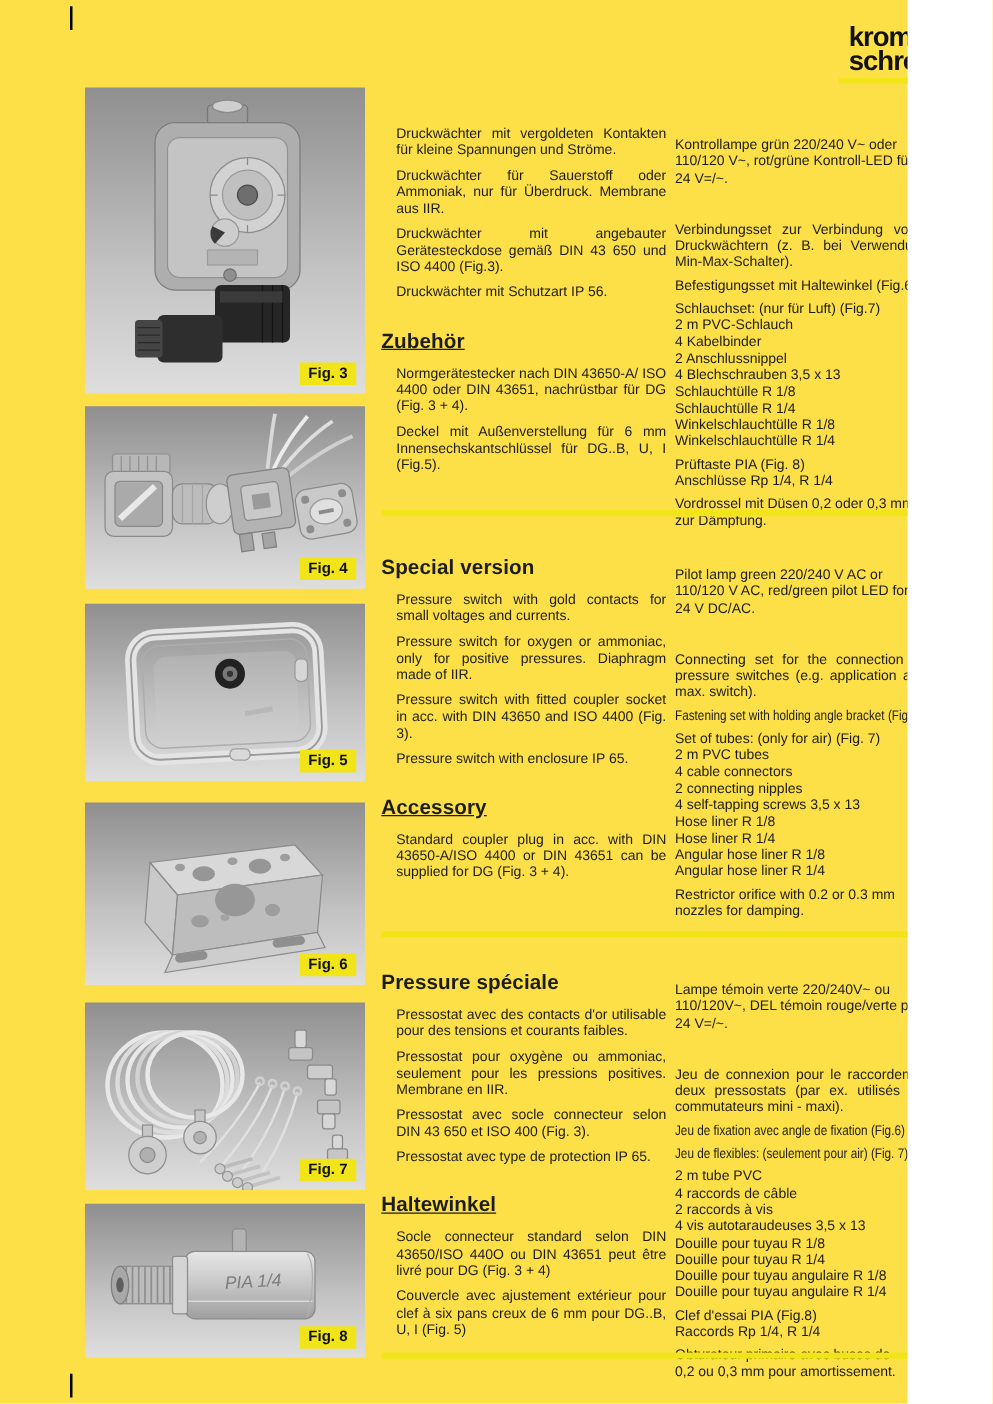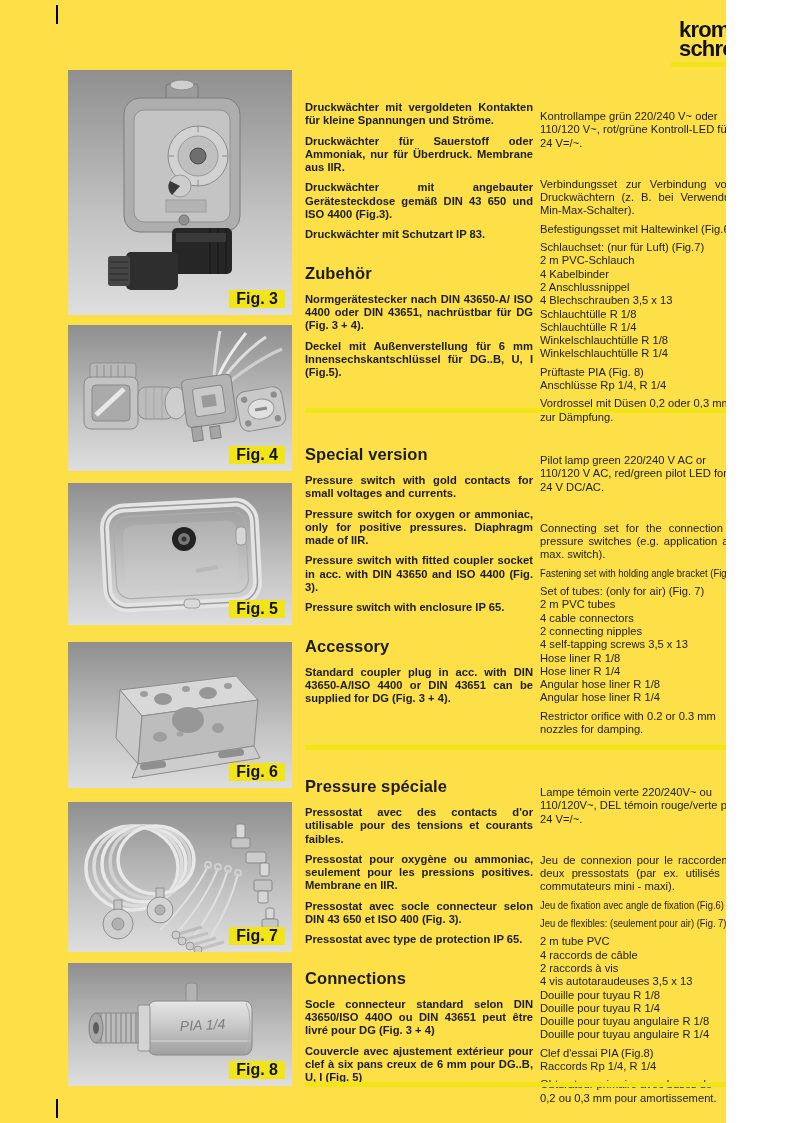--- a/index.html
+++ b/index.html
@@ -17,29 +17,29 @@
   .logo-slashes{ position:absolute; left:55px; top:-3px; width:44px; height:34px; }
   .slash{ position:absolute; top:0; width:8px; height:32px; background:var(--yellow); transform:skewX(-28deg); }
   .slash1{ left:9px; } .slash2{ left:23px; }
   .logo-underline{ position:absolute; left:671px; top:62px; width:123px; height:5px; background:var(--yellow); }
 
   
   .photo{ position:absolute; left:68px; width:224px;
           background:linear-gradient(180deg,#8f8f8f 0%,#c3c3c3 60%,#dedede 100%); }
   .photo svg{ display:block; width:224px; height:100%; }
   .fig-label{ position:absolute; right:7px; bottom:7px; background:var(--yellow); color:#111;
-              font-weight:bold; font-size:16px; line-height:15px; padding:1px 7px 2px; }
+              font-weight:bold; font-size:12px; line-height:15px; padding:1px 7px 2px; }
 
   
   .text-section{ position:absolute; left:305px; width:459px; }
   .col-left{ position:absolute; left:0; top:0; width:228px; }
   .col-right{ position:absolute; left:235px; top:9px; width:224px; }
   .sec-h{ margin:0 0 10px 0; font-size:16.5px; font-weight:bold; letter-spacing:0.1px; }
-  .h2gap{ margin-top:22px; }
-  .body{ margin:0 0 7px 0; font-size:11.2px; line-height:13.3px; text-align:justify;font-weight:bold; }
+  .h2gap{ margin-top:22px;text-decoration:underline; }
+  .body{ margin:0 0 7px 12px; font-size:11.2px; line-height:13.3px; text-align:justify; }
   .rblock{ margin:0 0 5px 0; font-size:11.2px; line-height:13.3px; white-space:pre-line; }
   .rblock.just{ white-space:normal; text-align:justify;margin-top:28px; }
   .rblock.cond{ white-space:nowrap; transform:scaleX(0.84); transform-origin:left center; }
 
   
   .ybar{ position:absolute; left:305px; width:459px; height:5px; background:var(--yellow); }
   .bar1{ top:408px; } .bar2{ top:745px; } .bar3{ top:1082px; }
 
   .page-num{ position:absolute; left:714px; top:1093px; width:50px; text-align:right; font-size:12.5px; }
 </style>
@@ -234,21 +234,21 @@
       <text x="112" y="68" font-size="14" font-style="italic" fill="#7d7d7d" transform="rotate(-3 112 66)">PIA 1/4</text>
     </svg>
     <div class="fig-label">Fig. 8</div>
   </div>
 
   <section class="text-section" style="top:101px">
     <div class="col-left">
       <p class="body">Druckwächter mit vergoldeten Kontakten für kleine Spannungen und Ströme.</p>
       <p class="body">Druckwächter für Sauerstoff oder Ammoniak, nur für Überdruck. Membrane aus IIR.</p>
       <p class="body">Druckwächter mit angebauter Gerätesteckdose gemäß DIN 43 650 und ISO 4400 (Fig.3).</p>
-      <p class="body">Druckwächter mit Schutzart IP 83.</p>
+      <p class="body">Druckwächter mit Schutzart IP 56.</p>
       <h3 class="sec-h h2gap">Zubehör</h3>
       <p class="body">Normgerätestecker nach DIN 43650-A/ ISO 4400 oder DIN 43651, nachrüstbar für DG (Fig. 3 + 4).</p>
       <p class="body">Deckel mit Außenverstellung für 6 mm Innensechskantschlüssel für DG..B, U, I (Fig.5).</p>
     </div>
     <div class="col-right">
       <p class="rblock">Kontrollampe grün 220/240 V~ oder
 110/120 V~, rot/grüne Kontroll-LED für
 24 V=/~.</p>
       <p class="rblock just">Verbindungsset zur Verbindung von zwei Druckwächtern (z. B. bei Verwendung als Min-Max-Schalter).</p>
       <p class="rblock">Befestigungsset mit Haltewinkel (Fig.6)</p>
@@ -302,21 +302,21 @@
 
   <div class="ybar bar2"></div>
 
   <section class="text-section" style="top:777px">
     <div class="col-left">
       <h3 class="sec-h">Pressure spéciale</h3>
       <p class="body">Pressostat avec des contacts d'or utilisable pour des tensions et courants faibles.</p>
       <p class="body">Pressostat pour oxygène ou ammoniac, seulement pour les pressions positives. Membrane en IIR.</p>
       <p class="body">Pressostat avec socle connecteur selon DIN 43 650 et ISO 400 (Fig. 3).</p>
       <p class="body">Pressostat avec type de protection IP 65.</p>
-      <h3 class="sec-h h2gap">Connections</h3>
+      <h3 class="sec-h h2gap">Haltewinkel</h3>
       <p class="body">Socle connecteur standard selon DIN 43650/ISO 440O ou DIN 43651 peut être livré pour DG (Fig. 3 + 4)</p>
       <p class="body">Couvercle avec ajustement extérieur pour clef à six pans creux de 6 mm pour DG..B, U, I (Fig. 5)</p>
     </div>
     <div class="col-right">
       <p class="rblock">Lampe témoin verte 220/240V~ ou
 110/120V~, DEL témoin rouge/verte pour
 24 V=/~.</p>
       <p class="rblock just">Jeu de connexion pour le raccordement de deux pressostats (par ex. utilisés comme commutateurs mini - maxi).</p>
       <p class="rblock cond">Jeu de fixation avec angle de fixation (Fig.6)</p>
       <p class="rblock cond">Jeu de flexibles: (seulement pour air) (Fig. 7)</p>

